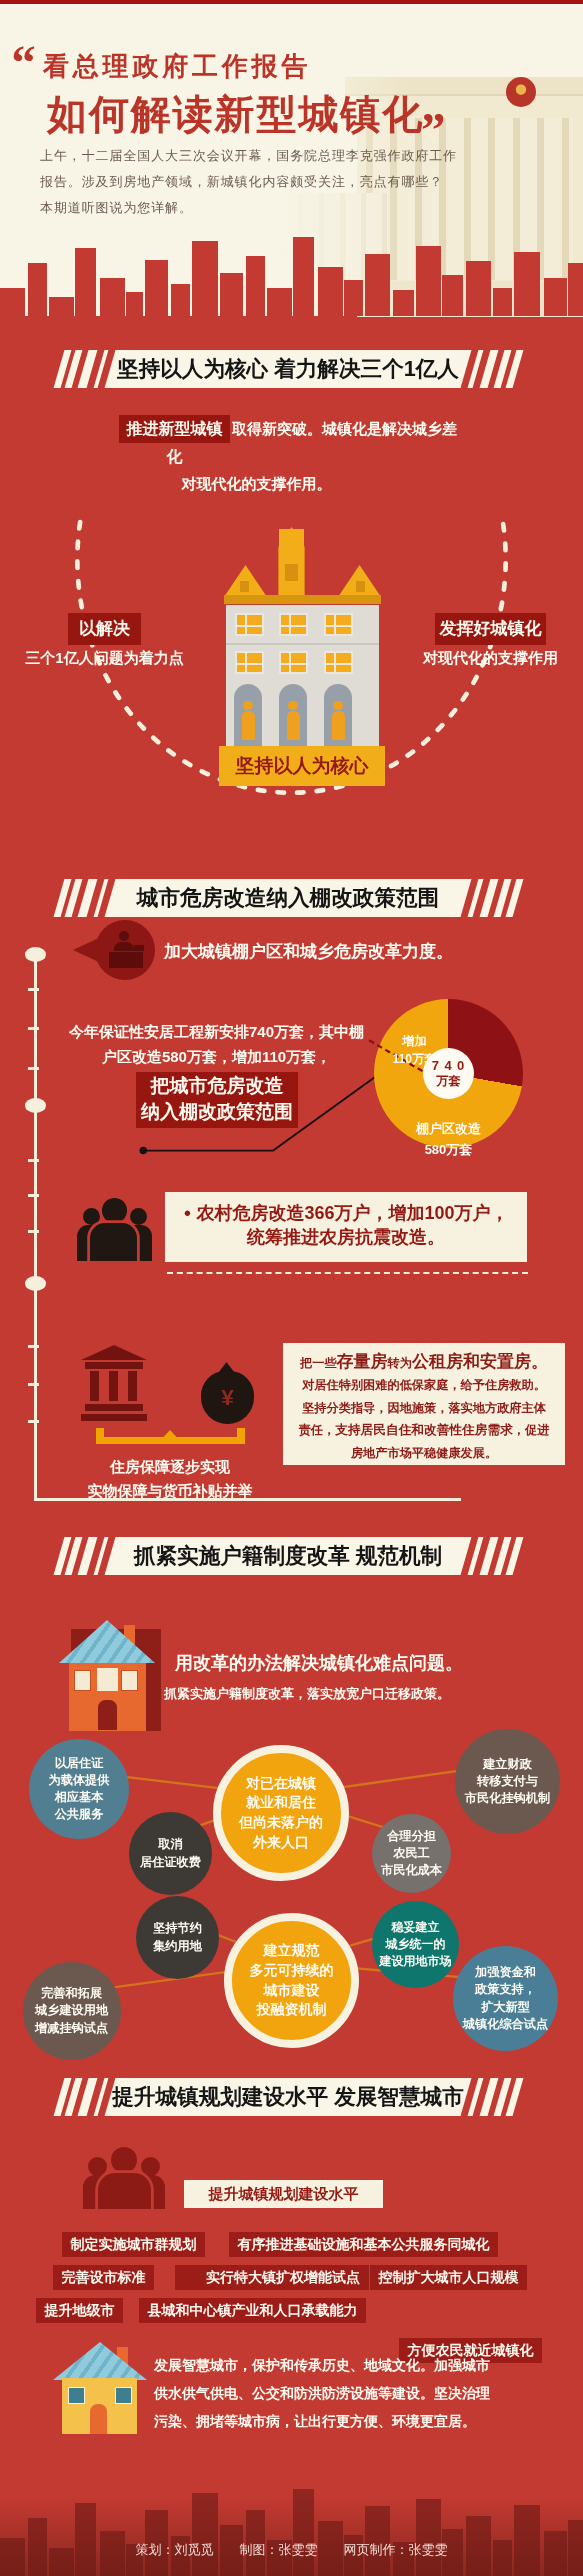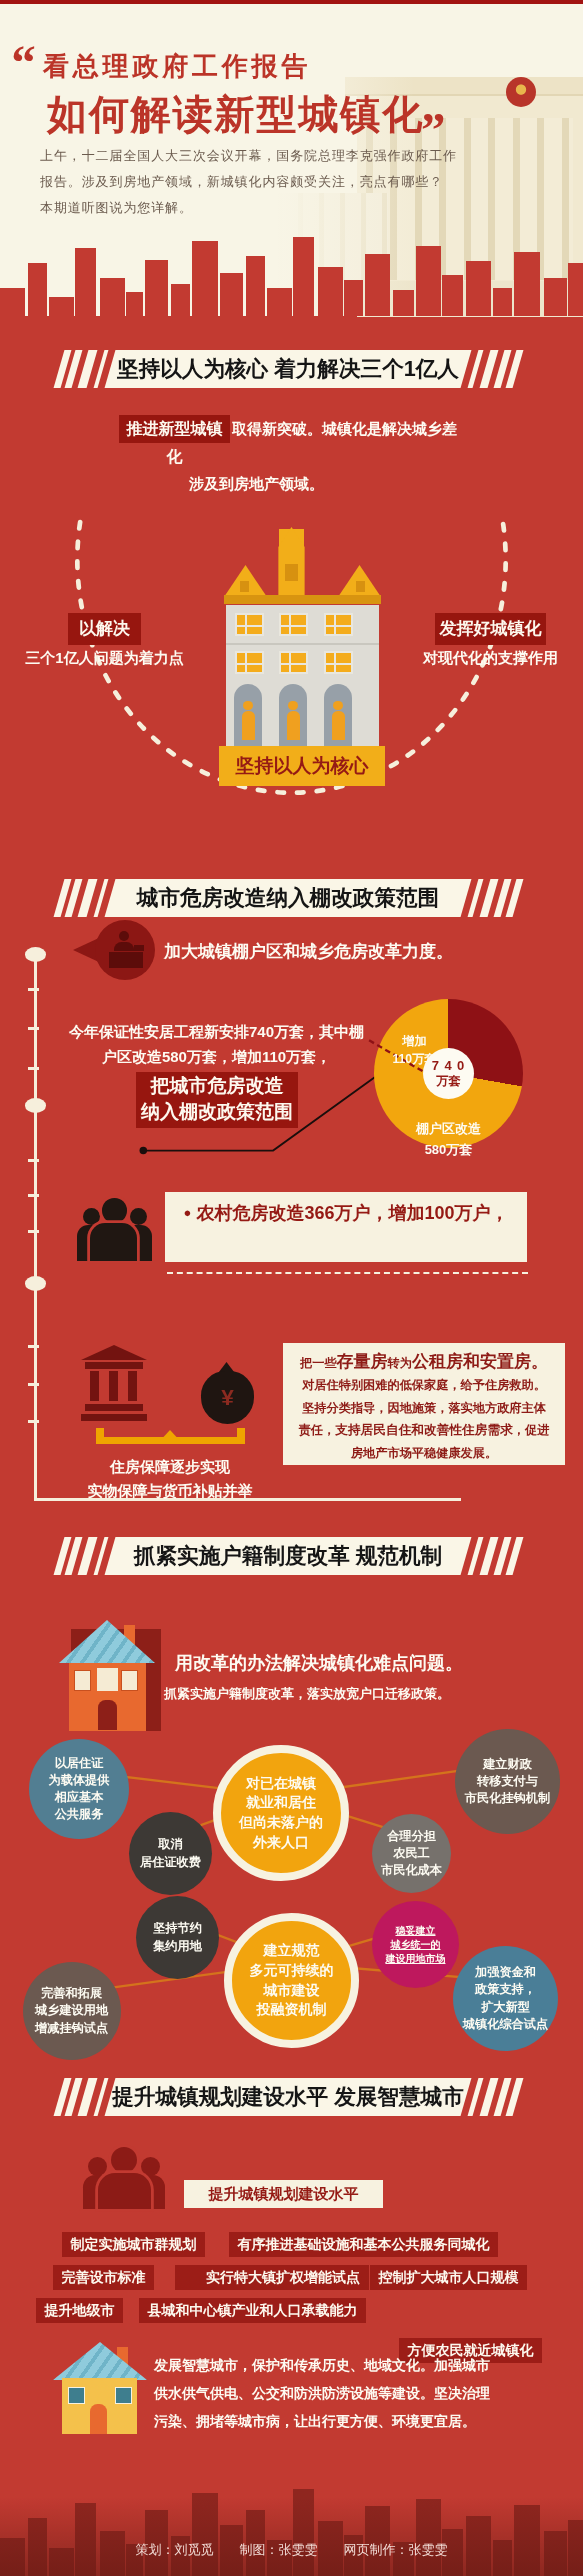--- a/index.html
+++ b/index.html
@@ -138,21 +138,21 @@
     <span class="sl slr" style="right:20px;"></span>
     <span class="sl slc" style="left:-13px;"></span>
     <span class="sl slc" style="left:-24.5px;"></span>
     <span class="sl slc" style="right:-13px;"></span>
     <span class="sl slc" style="right:-24.5px;"></span>
     <div class="btxt">坚持以人为核心 着力解决三个1亿人</div>
   </div>
 
   <div class="redbox" style="left:119px;top:415px;width:111px;height:28px;line-height:28px;font-size:16px;">推进新型城镇化</div>
   <div class="abs wtext" style="left:232px;top:420px;font-size:15px;">取得新突破。城镇化是解决城乡差</div>
-  <div class="abs wtext center" style="left:87px;top:475px;width:339px;font-size:15px;">涉及到房地产领域。</div>
+  <div class="abs wtext center" style="left:87px;top:475px;width:339px;font-size:15px;">对现代化的支撑作用。</div>
 
   <svg class="abs" style="left:66px;top:508px;" width="451" height="310" viewBox="0 0 480 330">
     <path d="M 15 15 A 228 248 0 1 0 465 15" fill="none" stroke="#F6EFDC" stroke-width="5" stroke-dasharray="7 14" stroke-linecap="round"></path>
   </svg>
 
   <div>
     <div class="abs" style="left:279px;top:529px;width:24.5px;height:42px;background:#F2AE19;"></div>
     <div class="abs" style="left:271px;top:527px;width:41px;height:71px;background:#F2AE19;clip-path:polygon(50% 0,82% 28%,82% 100%,18% 100%,18% 28%);"></div>
     <div class="abs" style="left:224px;top:565px;width:43px;height:32px;background:#F2AE19;clip-path:polygon(50% 0,100% 100%,0 100%);"></div>
     <div class="abs" style="left:338px;top:565px;width:43px;height:32px;background:#F2AE19;clip-path:polygon(50% 0,100% 100%,0 100%);"></div>
@@ -269,20 +269,21 @@
     <div class="abs" style="left:77px;top:1225px;width:28px;height:36px;border-radius:11.3px 11.3px 0 0;background:#201712;"></div>
     <div class="abs" style="left:124px;top:1225px;width:28px;height:36px;border-radius:11.3px 11.3px 0 0;background:#201712;"></div>
     <div class="abs" style="left:102px;top:1198px;width:24.5px;height:24.5px;border-radius:50%;background:#201712;box-shadow:0 0 0 2.8px #C23A31;"></div>
     <div class="abs" style="left:90px;top:1223px;width:47px;height:38px;border-radius:15px 15px 0 0;background:#201712;box-shadow:0 0 0 2.8px #C23A31;"></div>
   </div>
   <div class="abs center" style="left:165px;top:1192px;width:362px;height:70px;background:#F7F2E0;">
     <div class="ctext" style="font-size:18px;margin-top:9.4px;">
       <span style="font-size:13px;vertical-align:1.9px;">●</span>
       <span>农村危房改造366万户，增加100万户，</span>
     </div>
+    <div class="ctext" style="font-size:18px;">统筹推进农房抗震改造。</div>
   </div>
   <div class="abs" style="left:167px;top:1272px;width:361px;height:0;border-top:2.8px dashed #F7F2E0;"></div>
 
   <div>
     <div class="abs" style="left:81px;top:1345px;width:66px;height:15px;background:#731310;clip-path:polygon(50% 0,100% 100%,0 100%);"></div>
     <div class="abs" style="left:85px;top:1362px;width:58px;height:6.6px;background:#731310;"></div>
     <div class="abs" style="left:90px;top:1371px;width:8.5px;height:30px;background:#731310;"></div>
     <div class="abs" style="left:109px;top:1371px;width:8.5px;height:30px;background:#731310;"></div>
     <div class="abs" style="left:128px;top:1371px;width:8.5px;height:30px;background:#731310;"></div>
     <div class="abs" style="left:85px;top:1404px;width:58px;height:6.6px;background:#731310;"></div>
@@ -368,21 +369,21 @@
   <div class="bub bubc prelines" style="left:213px;top:1728px;width:120px;height:120px;font-size:14px;">对已在城镇
 就业和居住
 但尚未落户的
 外来人口</div>
 
   <div class="bub prelines" style="left:136px;top:1879px;width:83px;height:83px;background:#3D3935;font-size:12.2px;">坚持节约
 集约用地</div>
   <div class="bub prelines" style="left:22.6px;top:1945px;width:98px;height:98px;background:#6B5950;font-size:12.2px;">完善和拓展
 城乡建设用地
 增减挂钩试点</div>
-  <div class="bub prelines" style="left:372px;top:1884px;width:87px;height:87px;background:#be185d;font-size:10px;text-decoration:underline;">稳妥建立
+  <div class="bub prelines" style="left:372px;top:1884px;width:87px;height:87px;background:#0f766e;font-size:12px;">稳妥建立
 城乡统一的
 建设用地市场</div>
   <div class="bub prelines" style="left:453px;top:1929px;width:105px;height:105px;background:#4A7E97;font-size:12.2px;">加强资金和
 政策支持，
 扩大新型
 城镇化综合试点</div>
   <div class="bub bubc prelines" style="left:224px;top:1896px;width:119px;height:119px;font-size:14px;">建立规范
 多元可持续的
 城市建设
 投融资机制</div>

